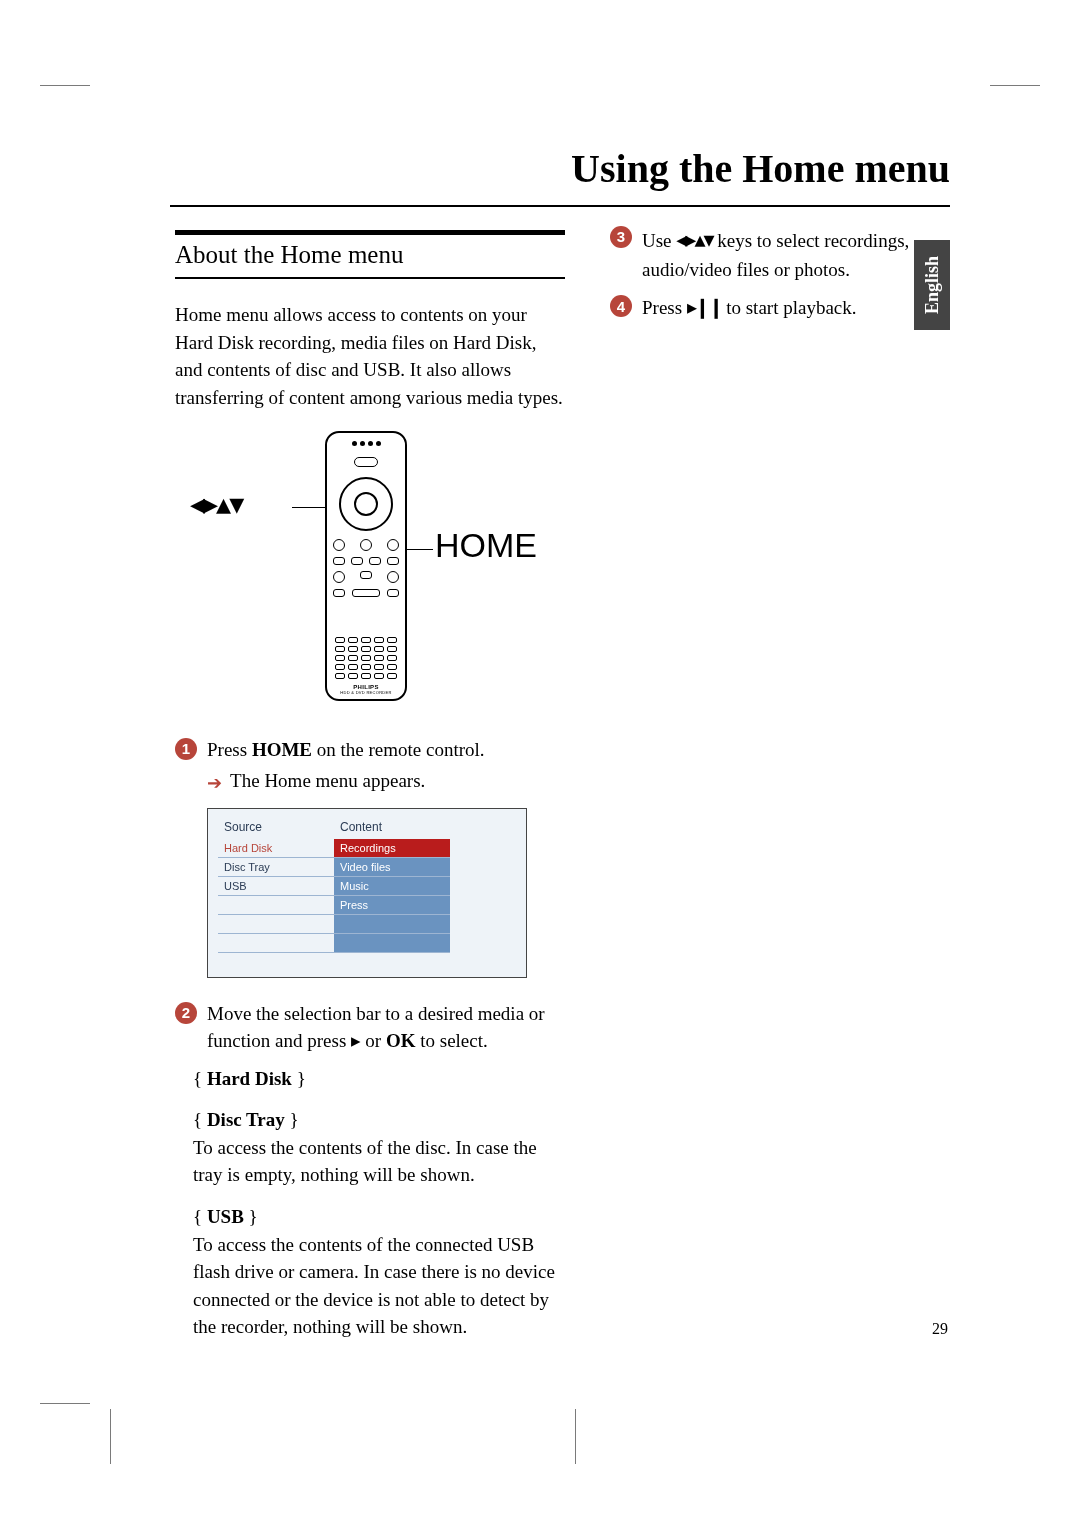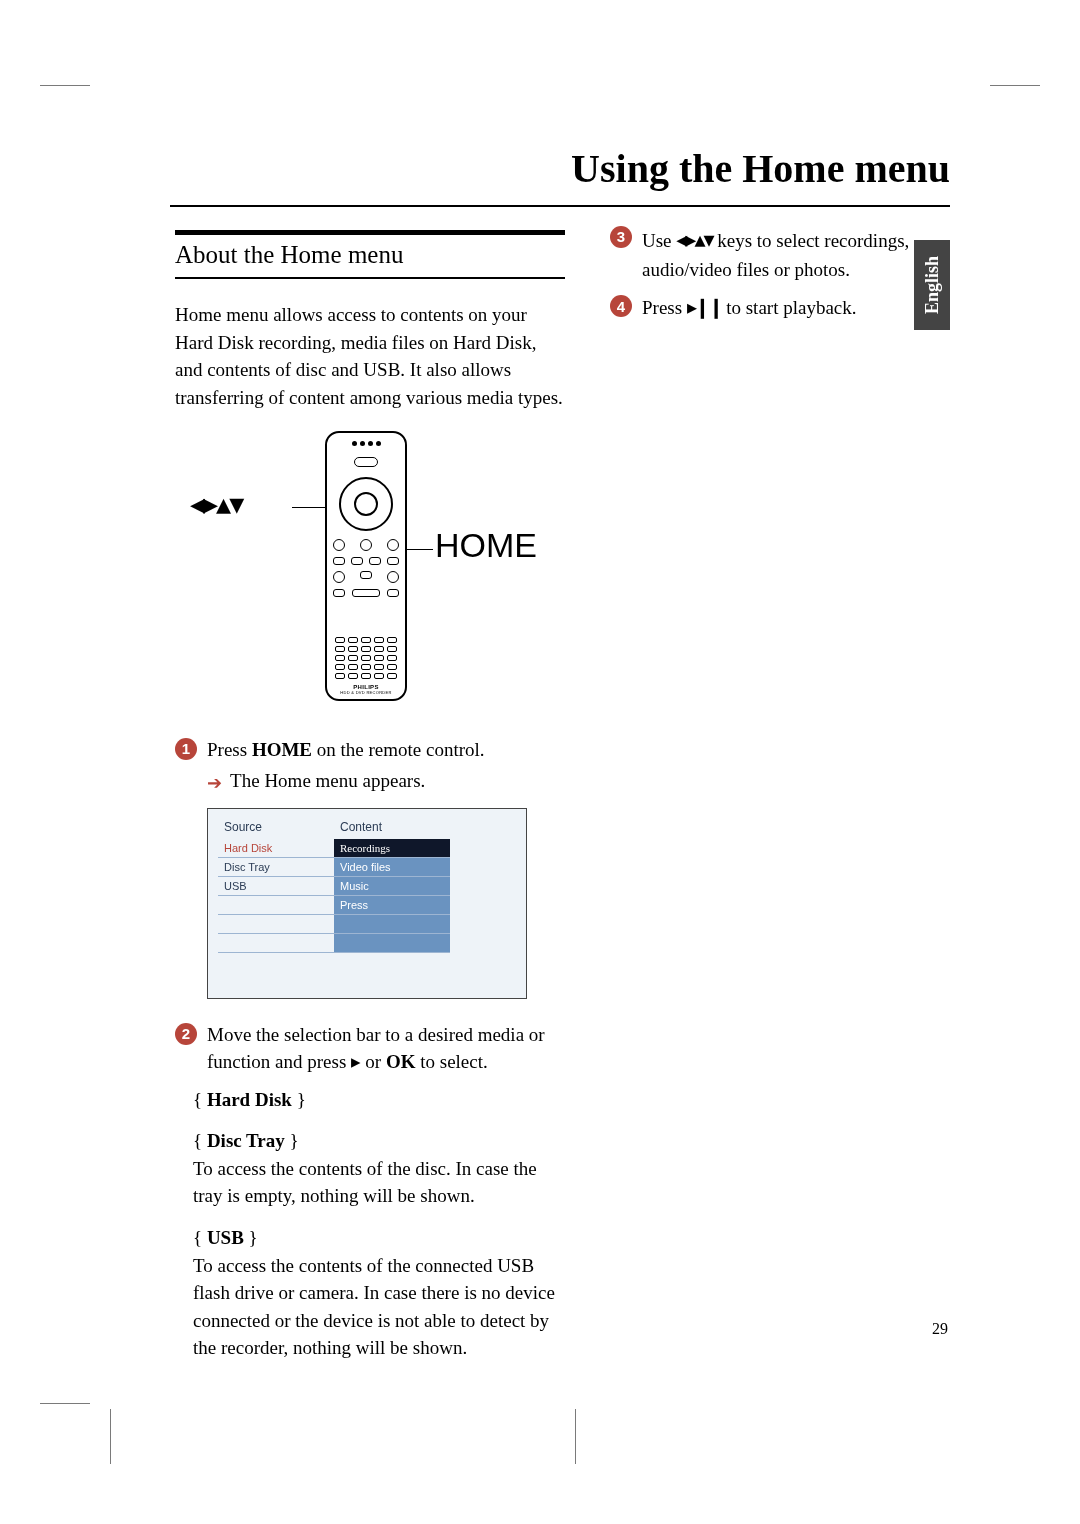--- a/index.html
+++ b/index.html
@@ -183,38 +183,38 @@
   }
   .arrow-icon {
     flex: 0 0 auto;
     color: #b7453a;
     font-size: 18px;
     margin-top: 2px;
   }
 
   .menu-screenshot {
     width: 320px;
-    height: 191px;
+    height: 170px;
     border: 1px solid #444;
     margin: 8px 0 22px 32px;
     background: #eef3f8;
     font-family: Arial, sans-serif;
     font-size: 12px;
     padding: 8px 10px;
     position: relative;
     color: #2b3c55;
   }
   .menu-head { display:flex; }
   .menu-col-h { width:116px; font-weight: normal; padding:3px 6px; font-size:12px;}
   .menu-body { display:flex; margin-top:2px;}
   .menu-col { width:116px; }
   .menu-col.right-col { background:#6a93c0; color:#fff; }
   .menu-item { padding:3px 6px; border-bottom:1px solid #9db5d2; font-size:11px; height:19px; }
   .menu-col .menu-item:last-child, .menu-col .menu-item.blank { color: transparent; }
-  .menu-item.sel { background:#0f172a; color:#fff;font-family:Liberation Serif, serif;}
+  .menu-item.sel { background:#b91c1c; color:#fff;}
   .menu-item.hl { color:#b7453a; }
 
   .option-block { margin:10px 0 14px 18px; font-size:19px; line-height:1.45;}
   .option-title { font-weight: bold; }
 
   .page-num {
     position: absolute;
     right: 132px;
     top: 1320px;
     font-size: 16px;

